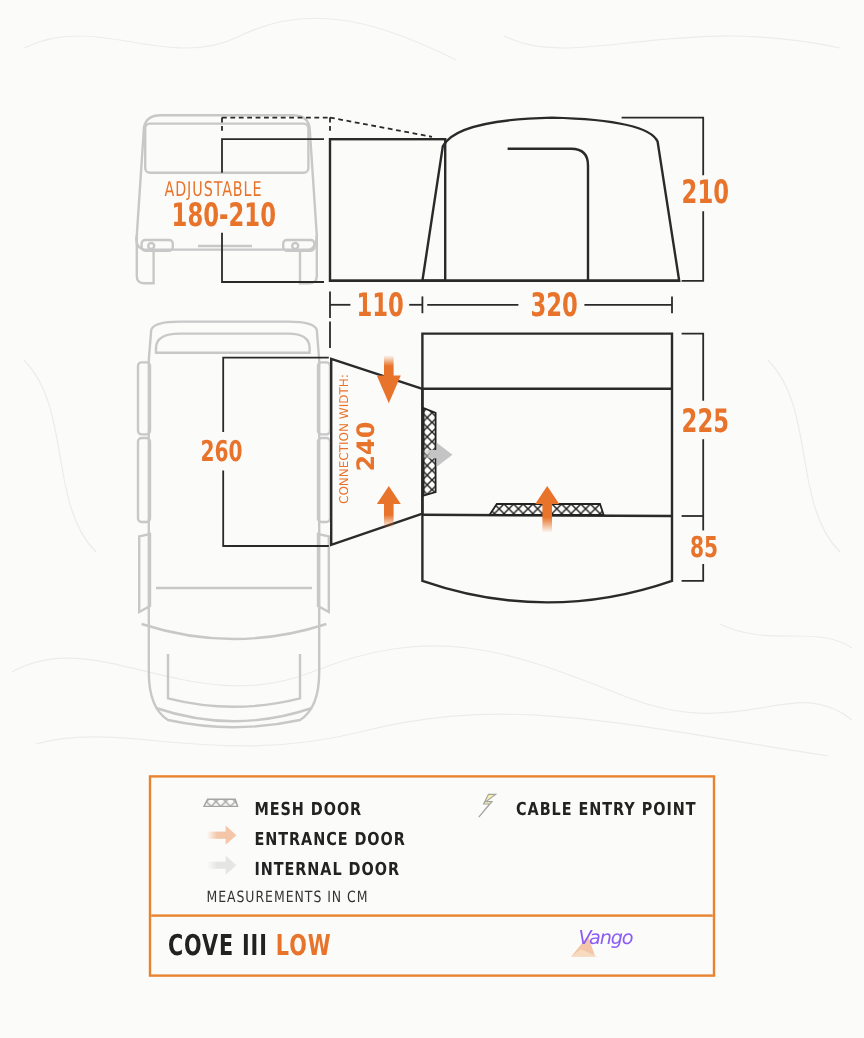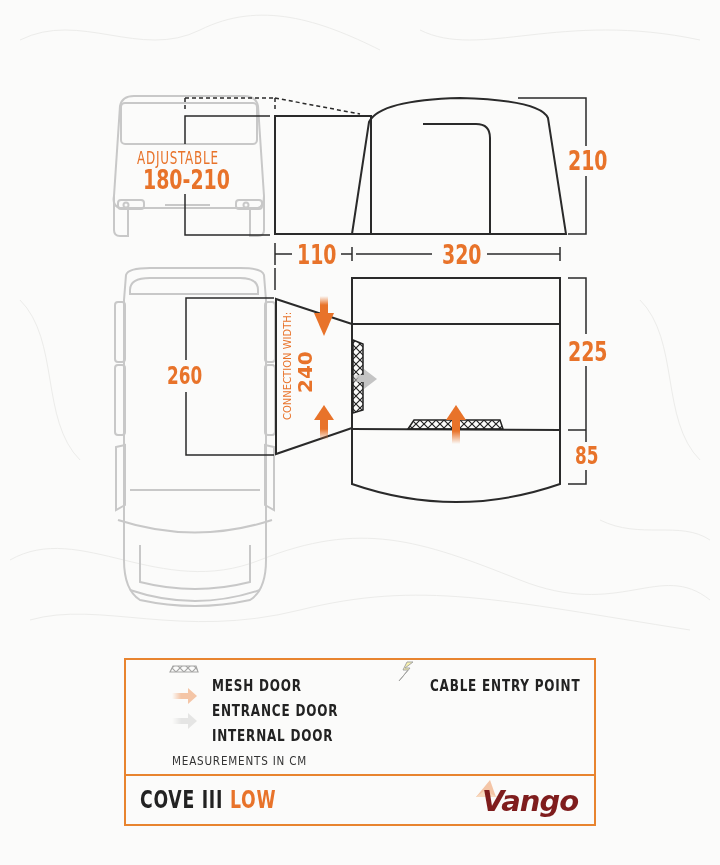--- a/index.html
+++ b/index.html
@@ -2,28 +2,28 @@
 <html><head>
 <meta charset="utf-8">
 <style>
   html,body{margin:0;padding:0;}
   body{width:720px;height:865px;background:#fbfbfa;position:relative;overflow:hidden;font-family:"Liberation Sans",sans-serif;}
   svg.diagram{position:absolute;left:0;top:0;}
   .dim{position:absolute;color:#e8732a;font-family:"DejaVu Sans Condensed","DejaVu Sans",sans-serif;font-weight:bold;font-stretch:condensed;letter-spacing:0px;line-height:1;}
   .dim-lg{font-size:27px;transform:scaleX(0.78);transform-origin:left top;}
   .adj-label{font-size:17px;font-weight:normal;transform:scaleX(0.78);transform-origin:left top;letter-spacing:1px;}
   .conn{position:absolute;color:#e8732a;transform:rotate(-90deg);transform-origin:left top;white-space:nowrap;line-height:1;}
-  .legend{position:absolute;left:124px;top:646px;width:472px;height:168px;border:2px solid #e8842f;box-sizing:border-box;background:rgba(251,251,250,0.6);margin-top:12px;}
+  .legend{position:absolute;left:124px;top:646px;width:472px;height:168px;border:2px solid #e8842f;box-sizing:border-box;background:rgba(251,251,250,0.6);}
   .legend-divider{position:absolute;left:0;right:0;top:114px;height:2px;background:#e8842f;}
   .leg-text{position:absolute;font-family:"DejaVu Sans",sans-serif;font-weight:bold;font-size:15px;color:#222;letter-spacing:1px;transform:scaleX(0.8);transform-origin:left top;white-space:nowrap;}
   .leg-note{position:absolute;font-family:"DejaVu Sans",sans-serif;font-size:13px;color:#333;letter-spacing:1px;transform:scaleX(0.8);transform-origin:left top;white-space:nowrap;}
   .title{position:absolute;left:14px;top:126px;font-family:"DejaVu Sans",sans-serif;font-weight:bold;font-size:24px;letter-spacing:1px;transform:scaleX(0.72);transform-origin:left top;white-space:nowrap;}
   .title .model{color:#222;}
   .title .variant{color:#e8732a;}
-  .brand{position:absolute;left:356px;top:124px;font-family:"DejaVu Sans",sans-serif;font-weight:bold;font-style:italic;font-size:29px;color:#7f1d1d;letter-spacing:-1px;}
+  .brand{position:absolute;left:356px;top:124px;font-family:"DejaVu Sans",sans-serif;font-weight:normal;font-style:italic;font-size:16px;color:#8b5cf6;letter-spacing:-1px;}
 </style>
 </head>
 <body>
 
 <svg class="diagram" width="720" height="865" viewBox="0 0 720 865">
   <defs>
     <linearGradient id="arrUp" x1="0" y1="1" x2="0" y2="0">
       <stop offset="0" stop-color="#e8732a" stop-opacity="0"></stop>
       <stop offset="0.5" stop-color="#e8732a" stop-opacity="1"></stop>
     </linearGradient>

